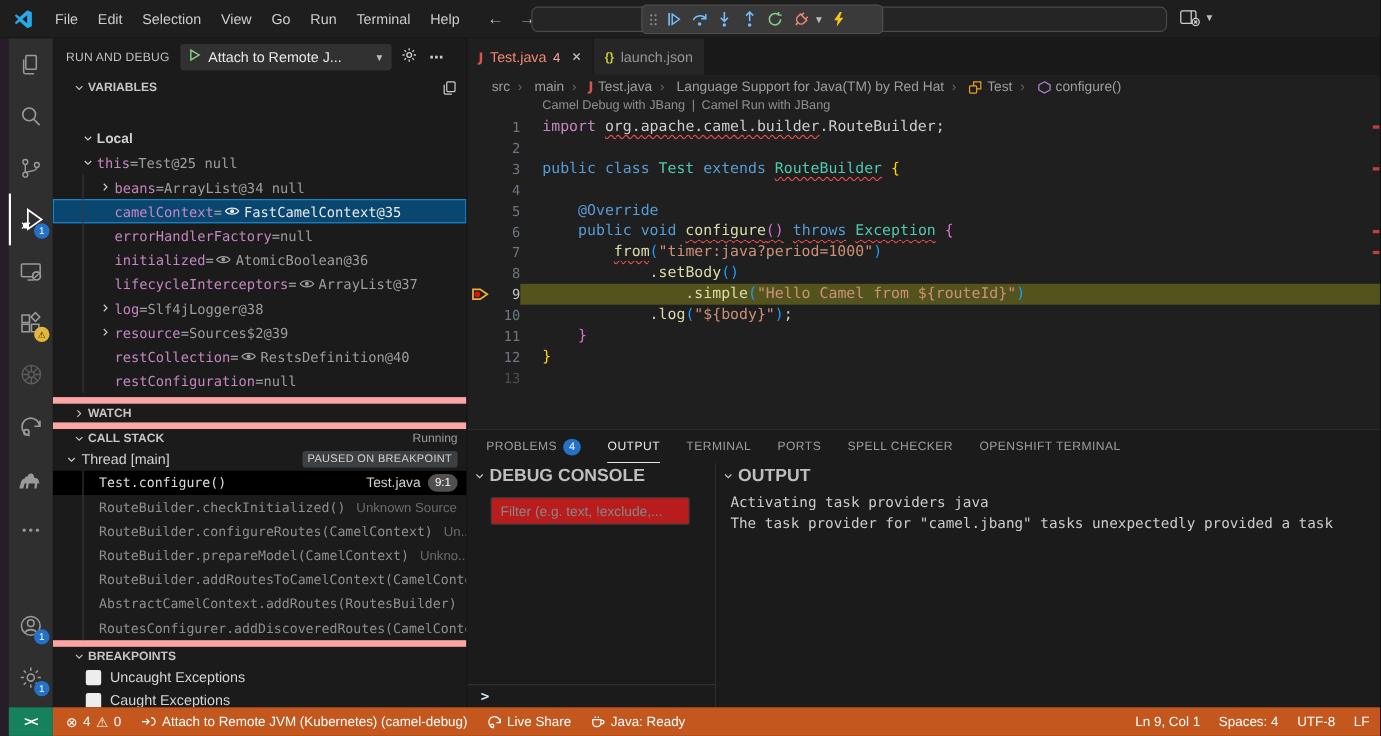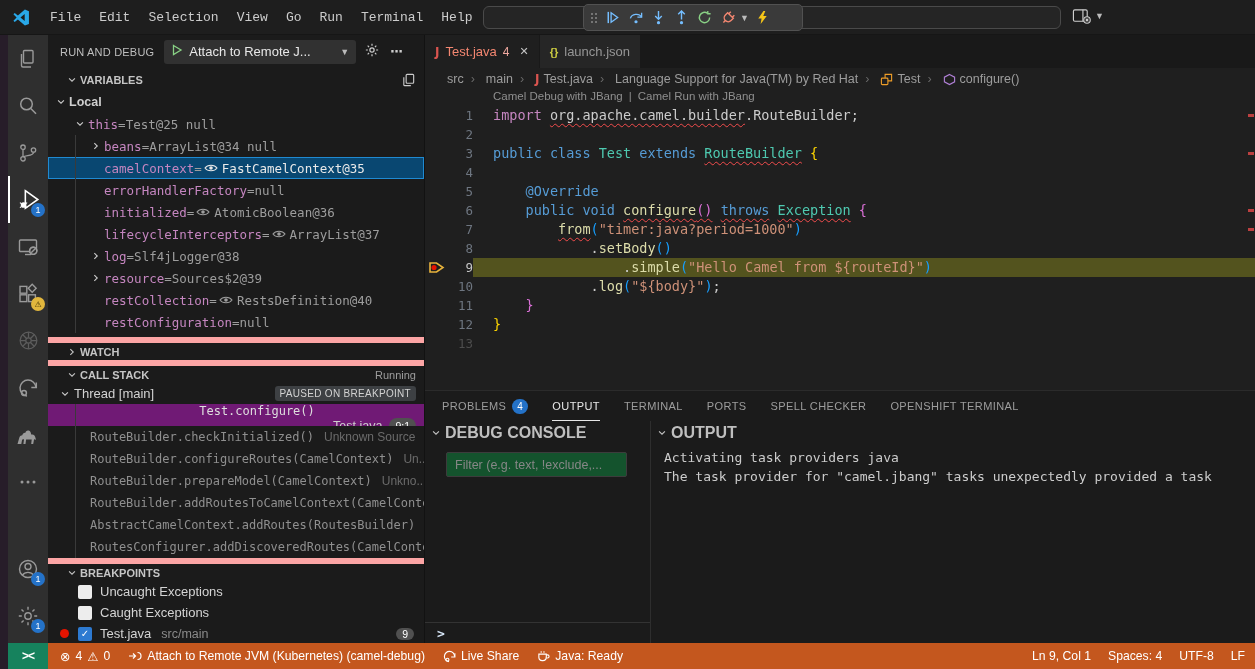--- a/index.html
+++ b/index.html
@@ -4,21 +4,21 @@
 <style>
   * { margin:0; padding:0; box-sizing:border-box; }
   html,body { background:#000; }
   #app { position:relative; width:1255px; height:669px; overflow:hidden; background:#1f1f1f;
          font-family:"Liberation Sans","DejaVu Sans",sans-serif; font-size:13px; color:#cccccc; }
 
   
   .titlebar { position:absolute; left:0; top:0; width:1255px; height:35px; background:#1e1e1e;
               display:flex; align-items:center; border-bottom:1px solid #161616; }
   .vscode-logo { margin-left:13px; width:18px; height:18px; display:flex; align-items:center; }
-  .menubar { display:flex; margin-left:10px;font-family:Liberation Mono, monospace; }
+  .menubar { display:flex; margin-left:10px; }
   .menu-item { padding:4px 9px; color:#cccccc; border-radius:4px; }
   .nav-arrows { display:flex; gap:14px; margin-left:16px; color:#b8b8b8; font-size:15px; }
   .command-center { position:absolute; left:483px; top:6px; width:578px; height:23px;
                     border:1px solid #4a4a4a; border-radius:6px; background:#252525; }
   .command-center span { position:absolute; left:277px; top:2px; color:#dddddd; font-size:13px; }
   .debug-toolbar { position:absolute; left:583px; top:4px; height:27px; background:#3a3a3a;
                    border:1px solid #515151; border-radius:5px; display:flex; align-items:center;
                    padding:0 6px; gap:2px; }
   .tbtn { width:21px; height:21px; display:flex; align-items:center; justify-content:center; border-radius:4px; }
   .tbtn.continue,.tbtn.step-over,.tbtn.step-into,.tbtn.step-out { color:#75beff; }
@@ -74,21 +74,21 @@
   .var-row.sel { background:var(--sel-blue); outline:1px solid var(--sel-border); outline-offset:-1px; }
   .var-row.sel .var-val { color:#e9e9e9; }
   .var-row.sel .var-eye { color:#e9e9e9; }
 
   .thread-row { height:21px; display:flex; align-items:center; padding-left:12px; }
   .thread-row .chev { color:#ccc; margin-right:4px; display:flex; }
   .thread-label { color:#d2d2d2; font-size:13px; }
   .paused-badge { margin-left:auto; margin-right:8px; background:#3d4043; color:#d2d2d2; font-size:10px;
                   padding:2px 5px; border-radius:3px; letter-spacing:.3px; }
   .frame-row { height:22px; display:flex; align-items:center; padding-left:42px; white-space:nowrap; overflow:hidden; }
-  .frame-row.sel { background:#701a75;flex-direction:column; }
+  .frame-row.sel { background:#000000; }
   .frame-name { font-family:"DejaVu Sans Mono",monospace; font-size:12px; color:#8f8f8f; }
   .frame-row.sel .frame-name { color:#dedede; }
   .frame-origin { color:#6b6b6b; font-size:12px; margin-left:10px; }
   .frame-right { margin-left:auto; display:flex; align-items:center; gap:7px; padding-right:8px; }
   .frame-file { color:#cfcfcf; font-size:12.5px; }
   .pill { background:#505050; color:#ffffff; font-size:10.5px; height:16px; line-height:16px;
           padding:0 6px; border-radius:9px; }
   .callstack-frames { position:relative; }
 
   .bp-row { height:21px; display:flex; align-items:center; padding-left:12px; }
@@ -141,21 +141,21 @@
           height:30px; }
   .ptab.active { color:#e7e7e7; box-shadow:inset 0 -1px 0 #e7e7e7; }
   .ptab-badge { background:var(--badge-blue); color:#fff; border-radius:9px; min-width:16px; height:15px;
                 font-size:10px; display:flex; align-items:center; justify-content:center; padding:0 3px; }
   .panel-body { flex:1; display:flex; min-height:0; }
   .pcol-left { width:225px; flex:none; display:flex; flex-direction:column; }
   .pcol-right { flex:1; border-left:1px solid #2e2e2e; display:flex; flex-direction:column; overflow:hidden; }
   .pcol-header { height:24px; display:flex; align-items:center; font-weight:bold; font-size:16px;
                  color:#bfbfbf; padding-left:6px; flex:none; }
   .pcol-header .chev { margin-right:4px; display:flex; color:#c5c5c5; }
-  .filter-input { margin:7px 0 0 21px; width:181px; height:25px; background:#14532d; border:1px solid #3c3c3c;
+  .filter-input { margin:7px 0 0 21px; width:181px; height:25px; background:#b91c1c; border:1px solid #3c3c3c;
                   border-radius:2px; color:#bbbbbb; font-size:12.5px; padding:0 8px;
                   font-family:"Liberation Sans",sans-serif; }
   .filter-input::placeholder { color:#878787; }
   .repl-row { margin-top:auto; height:21px; border-top:1px solid #333333; display:flex; align-items:center;
               padding-left:12px; color:#d7e6f7; font-weight:bold; font-family:"DejaVu Sans Mono",monospace; }
   .output-lines { padding:3px 0 0 13px; font-family:"DejaVu Sans Mono",monospace; font-size:13px;
                   line-height:19px; color:#cccccc; white-space:pre; overflow:hidden; }
 
   
   .statusbar { position:absolute; left:0; top:643px; width:1255px; height:26px; display:flex; }
@@ -381,21 +381,21 @@
       <span>VARIABLES</span>
       <span class="sh-spacer"></span>
       <span class="hdr-icon">
           <svg width="15" height="15" viewBox="0 0 16 16" fill="none" stroke="currentColor" stroke-width="1.2">
             <rect x="5.5" y="2.5" width="8" height="9.5" rx="1"></rect>
             <path d="M3 5.5v8a1 1 0 0 0 1 1h6.5"></path>
           </svg>
         </span>
     </div>
     <div class="variables-rows" id="variables-rows">
-        <div class="var-row" style="padding-left: 5px;">
+        <div class="var-row" style="padding-left: 24px; margin-top: 24px;">
           <span class="chevcell">
             <svg width="10" height="10" viewBox="0 0 12 12">
               <path d="M2.5 4l3.5 3.5L9.5 4" stroke="currentColor" fill="none" stroke-width="1.3"></path>
             </svg>
           </span>
           <span class="var-scope">Local</span>
         </div>
         <div class="var-row" style="padding-left: 24px;">
           <span class="chevcell">
             <svg width="10" height="10" viewBox="0 0 12 12">

